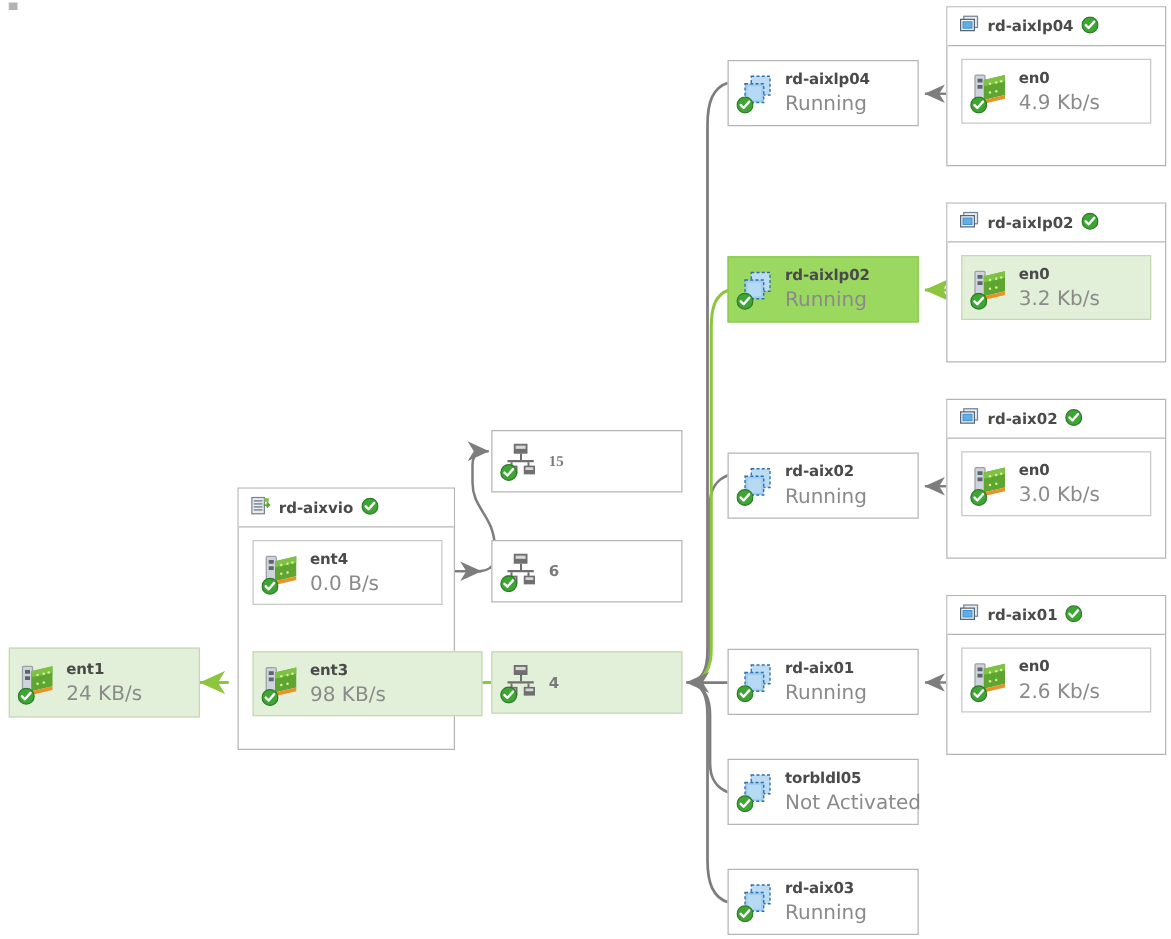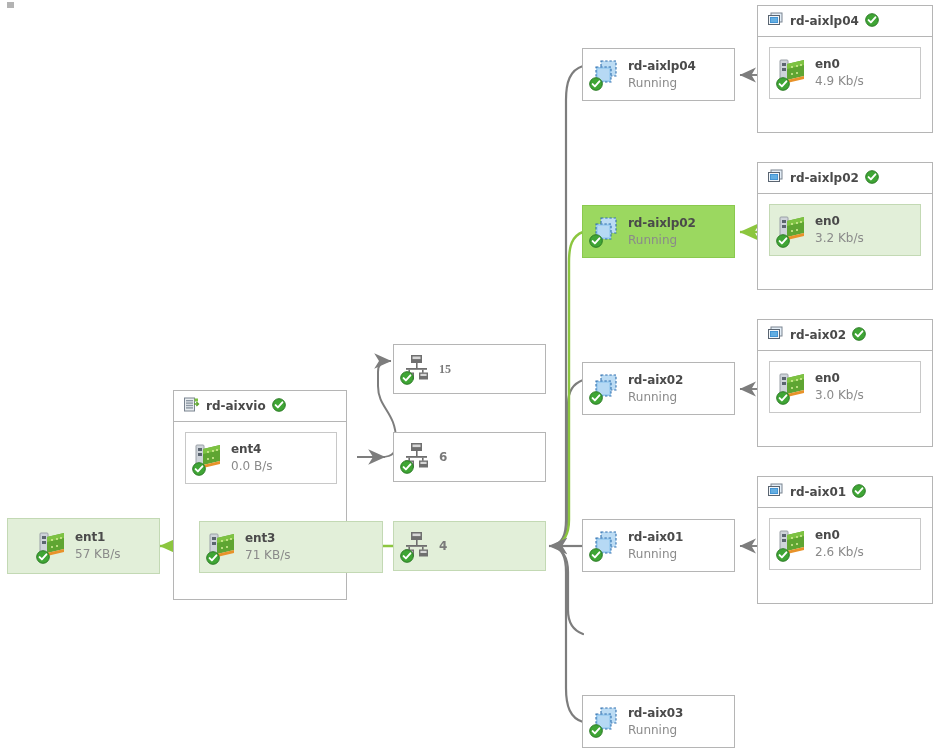--- a/index.html
+++ b/index.html
@@ -32,21 +32,21 @@
     align-items: center;
     padding: 0 8px;
   }
   .cell .ico { flex: 0 0 auto; margin-right: 7px; display: block; }
   .cell .txt { display: flex; flex-direction: column; justify-content: center; line-height: 1.22; }
   .t-main {
     font-size: 12px; font-weight: bold; color: #4a4a4a;
     white-space: nowrap; letter-spacing: -0.1px;
   }
   .t-sub {
-    font-size: 12px; color: #8a8a8a; white-space: nowrap; margin-top: 2px;
+    font-size: 16px; color: #8a8a8a; white-space: nowrap; margin-top: 2px;
   }
   .t-num {
     font-size: 12px; font-weight: bold; color: #7a7a7a; white-space: nowrap;
   }
 
   
   .panel { position: absolute; background:#fff; border: 1px solid #b5b5b5; }
   .panel-head {
     position: absolute; left: 0; top: 0; right: 0; height: 31px;
     border-bottom: 1px solid #b5b5b5;
@@ -125,50 +125,50 @@
     <path d="M357,457 L381,457" stroke="#7d7d7d" stroke-width="2.0" fill="none"></path>
     <path d="M381,457 C 394,457 396,452 396,440
              C 396,412 378,408 378,386
              L 378,372
              C 378,364 382,361 389,361" stroke="#7d7d7d" stroke-width="2.0" fill="none" stroke-linecap="round"></path>
     <path d="M389,361 L391,361" stroke="#7d7d7d" stroke-width="2.0" fill="none" marker-end="url(#arrGray)"></path>
     <path d="M381,457 L385,457" stroke="#7d7d7d" stroke-width="2.0" fill="none" marker-end="url(#arrGray)"></path>
   </svg>
 
   <div class="node softsel" style="left:7px; top:518px; width:153px; height:56px;">
-    <div class="cell" style="left:0;top:0;right:0;bottom:0;margin-left:22px;">
+    <div class="cell" style="left:0;top:0;right:0;bottom:0;">
       <span class="ico">
         <svg width="30" height="30" viewBox="0 0 30 30">
           <rect x="2" y="4" width="8" height="20" rx="1" fill="#cfd4da" stroke="#9aa0a6" stroke-width="1"></rect>
           <rect x="4" y="7" width="4" height="3" fill="#5b6570"></rect>
           <rect x="4" y="12" width="4" height="3" fill="#5b6570"></rect>
           <path d="M9,8 L26,4 L26,20 L9,24 Z" fill="#5FA532"></path>
           <path d="M9,8 L26,4 L26,9 L9,13 Z" fill="#7DC242"></path>
           <path d="M9,24 L26,20 L26,23 L9,27 Z" fill="#E8922A"></path>
           <circle cx="14" cy="11" r="1" fill="#d8ef9a"></circle>
           <circle cx="19" cy="10" r="1" fill="#d8ef9a"></circle>
           <circle cx="23" cy="9" r="1" fill="#d8ef9a"></circle>
           <circle cx="14" cy="18" r="1" fill="#d8ef9a"></circle>
           <circle cx="19" cy="17" r="1" fill="#d8ef9a"></circle>
         </svg>
       </span>
       <span class="txt">
         <span class="t-main">ent1</span>
-        <span class="t-sub">57 KB/s</span>
+        <span class="t-sub">24 KB/s</span>
       </span>
       <span style="position:absolute; left:6px; top:30px;">
         <svg width="14" height="14" viewBox="0 0 14 14">
           <circle cx="7" cy="7" r="6.3" fill="#3FA535" stroke="#2b7a25" stroke-width="1"></circle>
           <path d="M3.6,7.1 L5.9,9.4 L10.4,4.3" stroke="#ffffff" stroke-width="1.9" fill="none" stroke-linecap="round" stroke-linejoin="round"></path>
         </svg>
       </span>
     </div>
   </div>
 
-  <div class="panel" style="left:173px; top:390px; width:174px; height:210px;">
+  <div class="panel" style="left:190px; top:390px; width:174px; height:210px;">
     <div class="panel-head">
       <span class="ph-ico">
         <svg width="17" height="17" viewBox="0 0 17 17">
           <rect x="1.5" y="2" width="10" height="13" fill="#e9edf0" stroke="#7a8490" stroke-width="1"></rect>
           <rect x="3" y="4" width="7" height="1.4" fill="#8c97a3"></rect>
           <rect x="3" y="6.4" width="7" height="1.4" fill="#8c97a3"></rect>
           <rect x="3" y="8.8" width="7" height="1.4" fill="#8c97a3"></rect>
           <rect x="3" y="11.2" width="7" height="1.4" fill="#8c97a3"></rect>
           <path d="M11,8 L15.5,8 M13.4,6 L15.5,8 L13.4,10" stroke="#5FA532" stroke-width="1.4" fill="none"></path>
           <rect x="11.5" y="2.5" width="3.5" height="3" fill="#7DC242"></rect>
@@ -206,40 +206,40 @@
         </span>
         <span style="position:absolute; left:6px; top:28px;">
           <svg width="14" height="14" viewBox="0 0 14 14">
             <circle cx="7" cy="7" r="6.3" fill="#3FA535" stroke="#2b7a25" stroke-width="1"></circle>
             <path d="M3.6,7.1 L5.9,9.4 L10.4,4.3" stroke="#ffffff" stroke-width="1.9" fill="none" stroke-linecap="round" stroke-linejoin="round"></path>
           </svg>
         </span>
       </div>
     </div>
 
-    <div class="inner-box softsel" style="left:11px; top:130px; width:184px; height:52px;margin-left:14px;">
+    <div class="inner-box softsel" style="left:11px; top:130px; width:184px; height:52px;">
       <div class="cell" style="left:0;top:0;right:0;bottom:0;">
         <span class="ico">
           <svg width="30" height="30" viewBox="0 0 30 30">
             <rect x="2" y="4" width="8" height="20" rx="1" fill="#cfd4da" stroke="#9aa0a6" stroke-width="1"></rect>
             <rect x="4" y="7" width="4" height="3" fill="#5b6570"></rect>
             <rect x="4" y="12" width="4" height="3" fill="#5b6570"></rect>
             <path d="M9,8 L26,4 L26,20 L9,24 Z" fill="#5FA532"></path>
             <path d="M9,8 L26,4 L26,9 L9,13 Z" fill="#7DC242"></path>
             <path d="M9,24 L26,20 L26,23 L9,27 Z" fill="#E8922A"></path>
             <circle cx="14" cy="11" r="1" fill="#d8ef9a"></circle>
             <circle cx="19" cy="10" r="1" fill="#d8ef9a"></circle>
             <circle cx="23" cy="9" r="1" fill="#d8ef9a"></circle>
             <circle cx="14" cy="18" r="1" fill="#d8ef9a"></circle>
             <circle cx="19" cy="17" r="1" fill="#d8ef9a"></circle>
           </svg>
         </span>
         <span class="txt">
           <span class="t-main">ent3</span>
-          <span class="t-sub">71 KB/s</span>
+          <span class="t-sub">98 KB/s</span>
         </span>
         <span style="position:absolute; left:6px; top:28px;">
           <svg width="14" height="14" viewBox="0 0 14 14">
             <circle cx="7" cy="7" r="6.3" fill="#3FA535" stroke="#2b7a25" stroke-width="1"></circle>
             <path d="M3.6,7.1 L5.9,9.4 L10.4,4.3" stroke="#ffffff" stroke-width="1.9" fill="none" stroke-linecap="round" stroke-linejoin="round"></path>
           </svg>
         </span>
       </div>
     </div>
   </div>
@@ -403,20 +403,41 @@
       </span>
       <span style="position:absolute; left:6px; top:27px;">
         <svg width="14" height="14" viewBox="0 0 14 14">
           <circle cx="7" cy="7" r="6.3" fill="#3FA535" stroke="#2b7a25" stroke-width="1"></circle>
           <path d="M3.6,7.1 L5.9,9.4 L10.4,4.3" stroke="#ffffff" stroke-width="1.9" fill="none" stroke-linecap="round" stroke-linejoin="round"></path>
         </svg>
       </span>
     </div>
   </div>
 
+  <div class="node" style="left:582px; top:607px; width:153px; height:53px;">
+    <div class="cell" style="left:0;top:0;right:0;bottom:0;">
+      <span class="ico">
+        <svg width="30" height="30" viewBox="0 0 30 30">
+          <rect x="10" y="3" width="15" height="15" fill="#bcdcf4" stroke="#2f6fae" stroke-width="1.1" stroke-dasharray="2.4,1.8"></rect>
+          <rect x="5" y="9" width="15" height="15" fill="#9ecdf0" stroke="#2f6fae" stroke-width="1.1" stroke-dasharray="2.4,1.8"></rect>
+          <rect x="7" y="11" width="11" height="11" fill="#b6d9f4"></rect>
+        </svg>
+      </span>
+      <span class="txt">
+        <span class="t-main">torbldl05</span>
+        <span class="t-sub">Not Activated</span>
+      </span>
+      <span style="position:absolute; left:6px; top:27px;">
+        <svg width="14" height="14" viewBox="0 0 14 14">
+          <circle cx="7" cy="7" r="6.3" fill="#3FA535" stroke="#2b7a25" stroke-width="1"></circle>
+          <path d="M3.6,7.1 L5.9,9.4 L10.4,4.3" stroke="#ffffff" stroke-width="1.9" fill="none" stroke-linecap="round" stroke-linejoin="round"></path>
+        </svg>
+      </span>
+    </div>
+  </div>
 
   <div class="node" style="left:582px; top:695px; width:153px; height:53px;">
     <div class="cell" style="left:0;top:0;right:0;bottom:0;align-items:center;">
       <span class="ico">
         <svg width="30" height="30" viewBox="0 0 30 30">
           <rect x="10" y="3" width="15" height="15" fill="#bcdcf4" stroke="#2f6fae" stroke-width="1.1" stroke-dasharray="2.4,1.8"></rect>
           <rect x="5" y="9" width="15" height="15" fill="#9ecdf0" stroke="#2f6fae" stroke-width="1.1" stroke-dasharray="2.4,1.8"></rect>
           <rect x="7" y="11" width="11" height="11" fill="#b6d9f4"></rect>
         </svg>
       </span>

